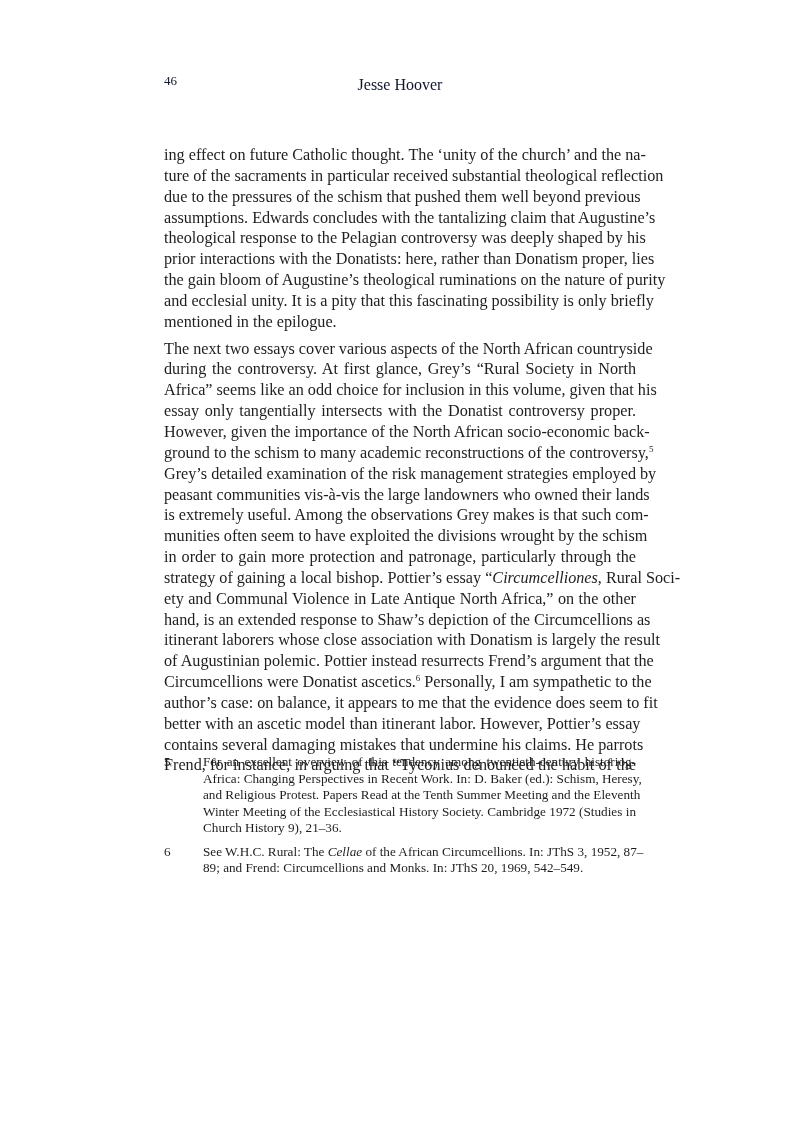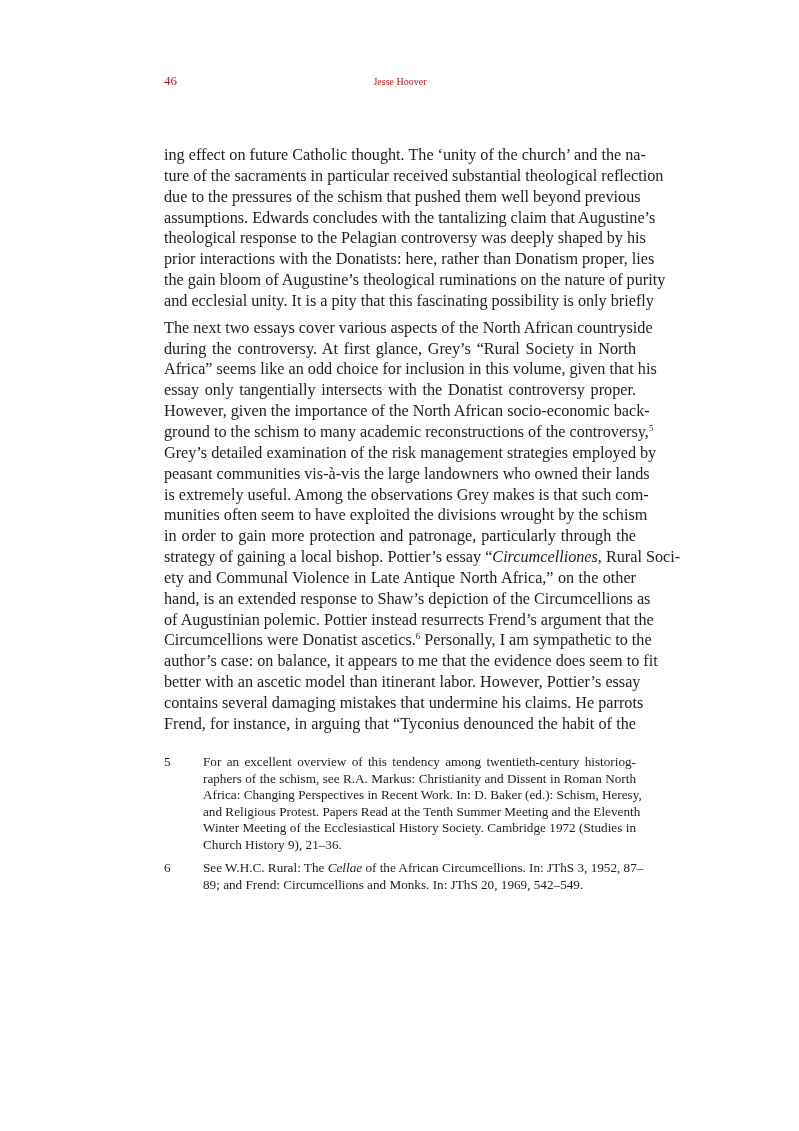--- a/index.html
+++ b/index.html
@@ -22,34 +22,34 @@
       height: 1131px;
       background: #ffffff;
     }
     .running-head {
       position: absolute;
       top: 73px;
       left: 164px;
       width: 472px;
       height: 16px;
       font-size: 13px;
-      color: #b91c1c;
+      color: #0f172a;
     }
     .page-number {
       position: absolute;
       left: 0;
       top: 0;
     }
     .running-title {
       position: absolute;
       left: 0;
       right: 0;
       top: 3px;
       text-align: center;
-      font-size: 10px;
+      font-size: 16px;
     }
     .body-text {
       position: absolute;
       left: 164px;
       top: 145px;
       width: 472px;
       font-size: 16.2px;
       line-height: 20.85px;
       text-align: justify;
       hyphens: manual;
@@ -110,52 +110,53 @@
 
     <p>
       <span class="line">ing effect on future Catholic thought. The ‘unity of the church’ and the na-</span>
       <span class="line">ture of the sacraments in particular received substantial theological reflection</span>
       <span class="line">due to the pressures of the schism that pushed them well beyond previous</span>
       <span class="line">assumptions. Edwards concludes with the tantalizing claim that Augustine’s</span>
       <span class="line">theological response to the Pelagian controversy was deeply shaped by his</span>
       <span class="line">prior interactions with the Donatists: here, rather than Donatism proper, lies</span>
       <span class="line">the gain bloom of Augustine’s theological ruminations on the nature of purity</span>
       <span class="line">and ecclesial unity. It is a pity that this fascinating possibility is only briefly</span>
+      <span class="line last">mentioned in the epilogue.</span>
     </p>
 
     <p>
       <span class="line">The next two essays cover various aspects of the North African countryside</span>
       <span class="line">during the controversy. At first glance, Grey’s “Rural Society in North</span>
       <span class="line">Africa” seems like an odd choice for inclusion in this volume, given that his</span>
       <span class="line">essay only tangentially intersects with the Donatist controversy proper.</span>
       <span class="line">However, given the importance of the North African socio-economic back-</span>
       <span class="line"><span>ground to the schism to many academic reconstructions of the controversy,</span><sup class="fnref">5</sup></span>
       <span class="line">Grey’s detailed examination of the risk management strategies employed by</span>
       <span class="line">peasant communities vis-à-vis the large landowners who owned their lands</span>
       <span class="line">is extremely useful. Among the observations Grey makes is that such com-</span>
       <span class="line">munities often seem to have exploited the divisions wrought by the schism</span>
       <span class="line">in order to gain more protection and patronage, particularly through the</span>
       <span class="line"><span>strategy of gaining a local bishop. Pottier’s essay “</span><em>Circumcelliones</em><span>, Rural Soci-</span></span>
       <span class="line">ety and Communal Violence in Late Antique North Africa,” on the other</span>
       <span class="line">hand, is an extended response to Shaw’s depiction of the Circumcellions as</span>
+      <span class="line">itinerant laborers whose close association with Donatism is largely the result</span>
       <span class="line">of Augustinian polemic. Pottier instead resurrects Frend’s argument that the</span>
       <span class="line"><span>Circumcellions were Donatist ascetics.</span><sup class="fnref">6</sup><span> Personally, I am sympathetic to the</span></span>
       <span class="line">author’s case: on balance, it appears to me that the evidence does seem to fit</span>
       <span class="line">better with an ascetic model than itinerant labor. However, Pottier’s essay</span>
       <span class="line">contains several damaging mistakes that undermine his claims. He parrots</span>
       <span class="line">Frend, for instance, in arguing that “Tyconius denounced the habit of the</span>
     </p>
   </div>
 
   <div class="footnotes">
     <div class="footnote">
       <span class="fn-num">5</span>
       <div class="fn-text">
         <span class="line">For an excellent overview of this tendency among twentieth-century historiog-</span>
-        <span class="line">raphers of the schism, see R.A. Markus: Christianity and Dissent in Roman North</span>
         <span class="line">Africa: Changing Perspectives in Recent Work. In: D. Baker (ed.): Schism, Heresy,</span>
         <span class="line">and Religious Protest. Papers Read at the Tenth Summer Meeting and the Eleventh</span>
         <span class="line">Winter Meeting of the Ecclesiastical History Society. Cambridge 1972 (Studies in</span>
         <span class="line last">Church History 9), 21–36.</span>
       </div>
     </div>
     <div class="footnote">
       <span class="fn-num">6</span>
       <div class="fn-text">
         <span class="line"><span>See W.H.C. Rural: The </span><em>Cellae</em><span> of the African Circumcellions. In: JThS 3, 1952, 87–</span></span>

